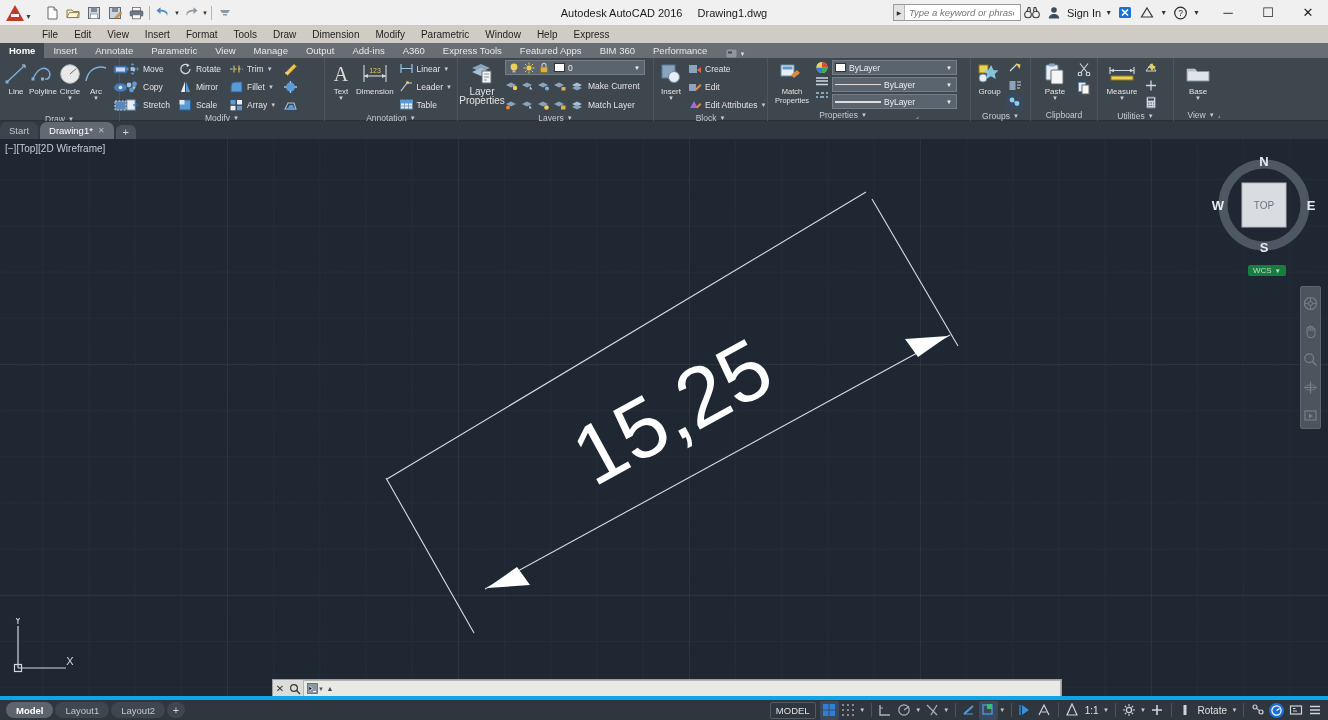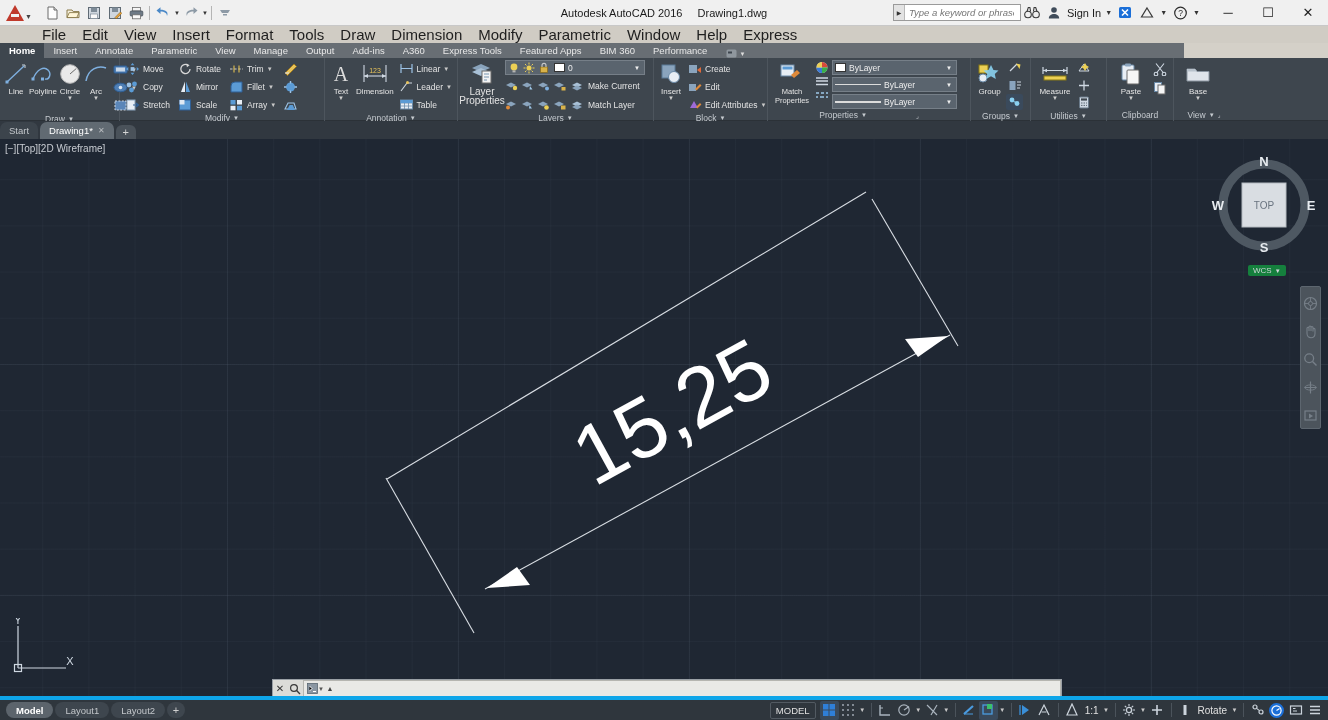--- a/index.html
+++ b/index.html
@@ -82,27 +82,27 @@
     justify-content: center; font-size: 13px; color: #222;
   }
 
   
   .menubar {
     position: absolute; left: 0; top: 26px; width: 1328px; height: 17px;
     background: #d0ccc4;
     display: flex; align-items: center; padding-left: 34px;
   }
   .menu-item {
-    font-size: 15px; color: #1f1f1f; padding: 1px 8px; height: 16px;
+    font-size: 10px; color: #1f1f1f; padding: 1px 8px; height: 16px;
     display: flex; align-items: center;
   }
 
   
   .ribbon-tabs {
-    position: absolute; left: 0; top: 43px; width: 1184px; height: 15px;
+    position: absolute; left: 0; top: 43px; width: 1328px; height: 15px;
     background: #686e74;
     display: flex; align-items: flex-end;
   }
   .rtab {
     font-size: 9.5px; color: #e8e8e8; padding: 1px 9px 1px 9px;
     height: 15px; display: flex; align-items: center;
   }
   .rtab.active { background: #3e464e; color: #ffffff; font-weight: bold; }
   .ribbon-display-btn {
     margin-left: 10px; display: flex; align-items: center; gap: 2px;
@@ -952,20 +952,54 @@
             </svg>
           </span>
       </div>
     </div>
     <div class="panel-title">
       <span>Groups</span>
       <span class="ptitle-caret">▼</span>
     </div>
   </div>
 
+  <div class="panel" style="width:67px">
+    <div class="panel-body">
+      <div class="big-btn wide">
+        <span class="ico">
+          <svg width="26" height="24" viewBox="0 0 26 24">
+              <rect x="4" y="3" width="12" height="15" rx="1" fill="#e8eef5" stroke="#6a8aa8"></rect>
+              <rect x="7" y="1.6" width="6" height="3" rx="1" fill="#8aa4bd"></rect>
+              <rect x="9" y="8" width="12" height="14" rx="1" fill="#f6f6f6" stroke="#6a6a6a"></rect>
+            </svg>
+        </span>
+        <span class="lbl">Paste</span>
+        <span class="dot">▼</span>
+      </div>
+      <div class="icon-col" style="margin-left:1px">
+        <span class="ico" style="height:18px">
+            <svg width="14" height="14" viewBox="0 0 14 14">
+              <path d="M3 1.5 10.5 11M11 1.5 3.5 11" stroke="#cfd8e2" stroke-width="1.1"></path>
+              <circle cx="3" cy="12" r="1.8" fill="none" stroke="#cfd8e2" stroke-width="1.1"></circle>
+              <circle cx="11" cy="12" r="1.8" fill="none" stroke="#cfd8e2" stroke-width="1.1"></circle>
+            </svg>
+          </span>
+        <span class="ico" style="height:18px">
+            <svg width="14" height="14" viewBox="0 0 14 14">
+              <rect x="1.5" y="1.5" width="7" height="9" fill="#e8eef5" stroke="#6a8aa8"></rect>
+              <rect x="5" y="4" width="7" height="9" fill="#f6f6f6" stroke="#6a6a6a"></rect>
+            </svg>
+          </span>
+      </div>
+    </div>
+    <div class="panel-title">
+      <span>Clipboard</span>
+    </div>
+  </div>
+
   <div class="panel" style="width:76px">
     <div class="panel-body">
       <div class="big-btn wide">
         <span class="ico">
           <svg width="30" height="24" viewBox="0 0 30 24">
               <path d="M3 5v7M27 5v7M3 8.5h24" stroke="#cfd8e2" stroke-width="1.2"></path>
               <path d="M3 8.5 7 6.8v3.4zM27 8.5 23 6.8v3.4z" fill="#cfd8e2"></path>
               <rect x="4" y="14" width="22" height="4" fill="#ecd055" stroke="#8a7a14"></rect>
             </svg>
         </span>
@@ -989,54 +1023,20 @@
               <rect x="2.5" y="1" width="9" height="11" rx="1" fill="#cfd8e2" stroke="#6a7a8a"></rect>
               <rect x="4" y="2.4" width="6" height="2.2" fill="#3e464e"></rect>
               <path d="M4 7h1.5M6.5 7H8M9 7h1M4 9.4h1.5M6.5 9.4H8M9 9.4h1" stroke="#5a6672" stroke-width="1"></path>
             </svg>
           </span>
       </div>
     </div>
     <div class="panel-title">
       <span>Utilities</span>
       <span class="ptitle-caret">▼</span>
-    </div>
-  </div>
-
-  <div class="panel" style="width:67px">
-    <div class="panel-body">
-      <div class="big-btn wide">
-        <span class="ico">
-          <svg width="26" height="24" viewBox="0 0 26 24">
-              <rect x="4" y="3" width="12" height="15" rx="1" fill="#e8eef5" stroke="#6a8aa8"></rect>
-              <rect x="7" y="1.6" width="6" height="3" rx="1" fill="#8aa4bd"></rect>
-              <rect x="9" y="8" width="12" height="14" rx="1" fill="#f6f6f6" stroke="#6a6a6a"></rect>
-            </svg>
-        </span>
-        <span class="lbl">Paste</span>
-        <span class="dot">▼</span>
-      </div>
-      <div class="icon-col" style="margin-left:1px">
-        <span class="ico" style="height:18px">
-            <svg width="14" height="14" viewBox="0 0 14 14">
-              <path d="M3 1.5 10.5 11M11 1.5 3.5 11" stroke="#cfd8e2" stroke-width="1.1"></path>
-              <circle cx="3" cy="12" r="1.8" fill="none" stroke="#cfd8e2" stroke-width="1.1"></circle>
-              <circle cx="11" cy="12" r="1.8" fill="none" stroke="#cfd8e2" stroke-width="1.1"></circle>
-            </svg>
-          </span>
-        <span class="ico" style="height:18px">
-            <svg width="14" height="14" viewBox="0 0 14 14">
-              <rect x="1.5" y="1.5" width="7" height="9" fill="#e8eef5" stroke="#6a8aa8"></rect>
-              <rect x="5" y="4" width="7" height="9" fill="#f6f6f6" stroke="#6a6a6a"></rect>
-            </svg>
-          </span>
-      </div>
-    </div>
-    <div class="panel-title">
-      <span>Clipboard</span>
     </div>
   </div>
 
   <div class="panel" style="width:60px;border-right:none">
     <div class="panel-body">
       <div class="big-btn wide">
         <span class="ico">
           <svg width="28" height="24" viewBox="0 0 28 24">
               <path d="M3 7h8l2 2.5h12V19H3z" fill="#dfe4ea" stroke="#8a95a0"></path>
               <path d="M3 7h8l2 2.5H3z" fill="#b8c2cc"></path>

